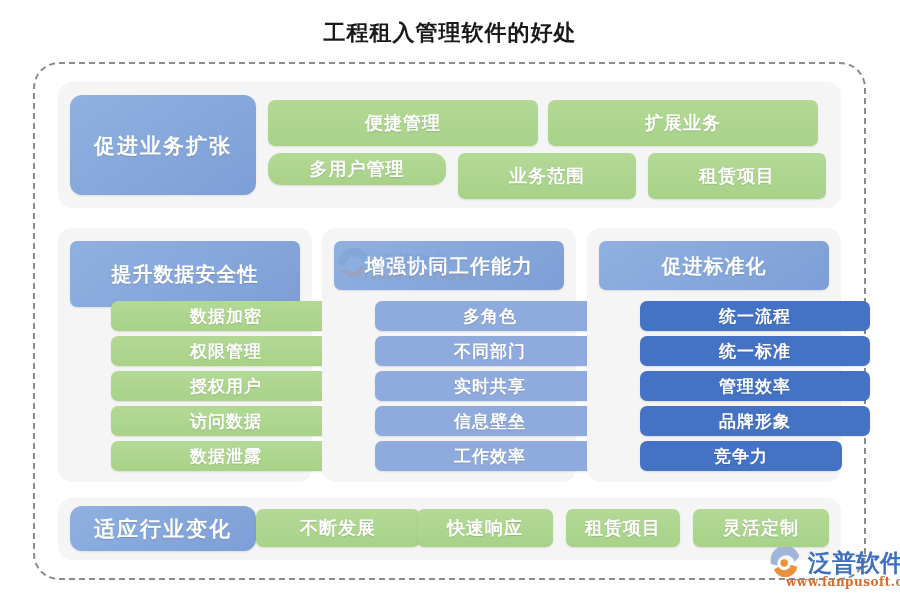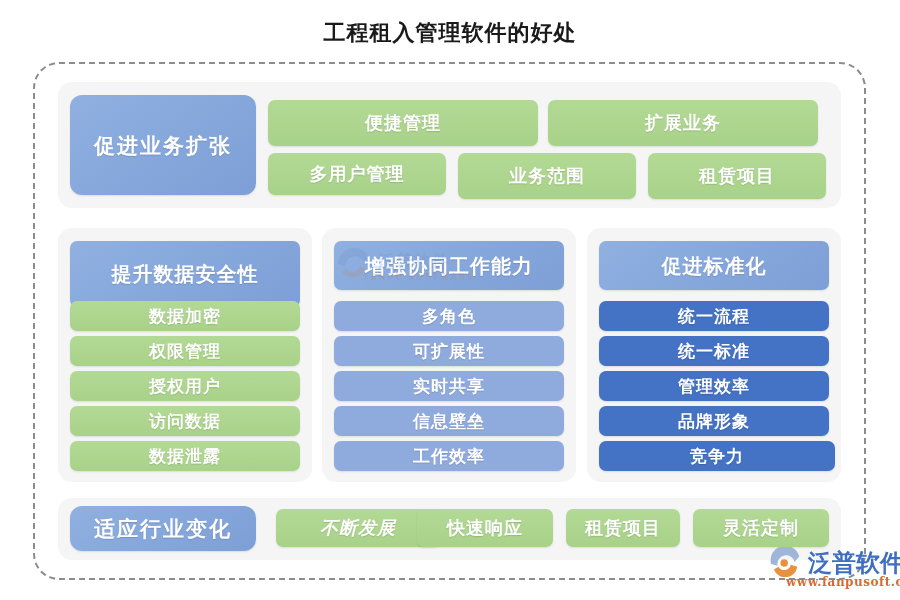--- a/index.html
+++ b/index.html
@@ -77,20 +77,21 @@
   .chip.blue-dark {
     background: #4472c4;
   }
   .chip.hdr {
     font-size: 20px;
     letter-spacing: 1px;
   }
   .chip.item {
     font-size: 17px;
     letter-spacing: 1px;
+    margin-left: 41px;
   }
   .chip.big {
     font-size: 21px;
     letter-spacing: 2px;
     border-radius: 12px;
   }
   .chip.toprow {
     font-size: 18px;
     letter-spacing: 1px;
   }
@@ -171,51 +172,51 @@
 
 <div class="outer-frame"></div>
 
 <div class="panel" style="left:58px; top:82px; width:783px; height:126px;"></div>
 
 <div class="chip blue-light big" style="left:70px; top:95px; width:186px; height:100px;">促进业务扩张</div>
 
 <div class="chip green toprow" style="left:268px; top:100px; width:270px; height:46px;">便捷管理</div>
 <div class="chip green toprow" style="left:548px; top:100px; width:270px; height:46px;">扩展业务</div>
 
-<div class="chip green toprow" style="left:268px; top:153px; width:178px; height:42px;">多用户管理</div>
+<div class="chip green toprow" style="left:268px; top:153px; width:178px; height:32px;border-radius:13px;">多用户管理</div>
 <div class="chip green toprow" style="left:458px; top:153px; width:178px; height:46px;">业务范围</div>
 <div class="chip green toprow" style="left:648px; top:153px; width:178px; height:46px;">租赁项目</div>
 
 <div class="panel" style="left:58px; top:228px; width:254px; height:254px;"></div>
 <div class="chip blue-light hdr" style="left:70px; top:241px; width:230px; height:66px;">提升数据安全性</div>
 <div class="chip green item" style="left:70px; top:301px; width:230px; height:30px;">数据加密</div>
 <div class="chip green item" style="left:70px; top:336px; width:230px; height:30px;">权限管理</div>
 <div class="chip green item" style="left:70px; top:371px; width:230px; height:30px;">授权用户</div>
 <div class="chip green item" style="left:70px; top:406px; width:230px; height:30px;">访问数据</div>
 <div class="chip green item" style="left:70px; top:441px; width:230px; height:30px;">数据泄露</div>
 
 <div class="panel" style="left:322px; top:228px; width:254px; height:254px;"></div>
 <div class="chip blue-light hdr" style="left:334px; top:241px; width:230px; height:49px;">增强协同工作能力</div>
 <div class="chip blue-mid item" style="left:334px; top:301px; width:230px; height:30px;">多角色</div>
-<div class="chip blue-mid item" style="left:334px; top:336px; width:230px; height:30px;">可扩展性</div>
+<div class="chip blue-mid item" style="left:334px; top:336px; width:230px; height:30px;">不同部门</div>
 <div class="chip blue-mid item" style="left:334px; top:371px; width:230px; height:30px;">实时共享</div>
 <div class="chip blue-mid item" style="left:334px; top:406px; width:230px; height:30px;">信息壁垒</div>
 <div class="chip blue-mid item" style="left:334px; top:441px; width:230px; height:30px;">工作效率</div>
 
 <div class="panel" style="left:587px; top:228px; width:254px; height:254px;"></div>
 <div class="chip blue-light hdr" style="left:599px; top:241px; width:230px; height:49px;">促进标准化</div>
 <div class="chip blue-dark item" style="left:599px; top:301px; width:230px; height:30px;">统一流程</div>
 <div class="chip blue-dark item" style="left:599px; top:336px; width:230px; height:30px;">统一标准</div>
 <div class="chip blue-dark item" style="left:599px; top:371px; width:230px; height:30px;">管理效率</div>
 <div class="chip blue-dark item" style="left:599px; top:406px; width:230px; height:30px;">品牌形象</div>
-<div class="chip blue-dark item" style="left:599px; top:441px; width:236px; height:30px;">竞争力</div>
+<div class="chip blue-dark item" style="left:599px; top:441px; width:202px; height:30px;">竞争力</div>
 
 <div class="panel" style="left:58px; top:498px; width:783px; height:62px;"></div>
 <div class="chip blue-light big" style="left:70px; top:506px; width:186px; height:45px;">适应行业变化</div>
-<div class="chip green toprow" style="left:276px; top:509px; width:164px; height:38px;font-style:italic;">不断发展</div>
+<div class="chip green toprow" style="left:256px; top:509px; width:164px; height:38px;">不断发展</div>
 <div class="chip green toprow" style="left:417px; top:509px; width:136px; height:38px;">快速响应</div>
 <div class="chip green toprow" style="left:566px; top:509px; width:114px; height:38px;">租赁项目</div>
 <div class="chip green toprow" style="left:693px; top:509px; width:136px; height:38px;">灵活定制</div>
 
 <div class="watermark">
   <svg width="42" height="36" viewBox="0 0 42 36">
     <path d="M4 20 A16 16 0 0 1 34 12 L30 18 A10 10 0 0 0 11 22 Z" fill="#5a7fbf"></path>
     <path d="M8 28 A14 14 0 0 0 32 24 L26 22 A8 8 0 0 1 12 25 Z" fill="#d4793c"></path>
   </svg>
   <div class="wm-text">泛普软件</div>

